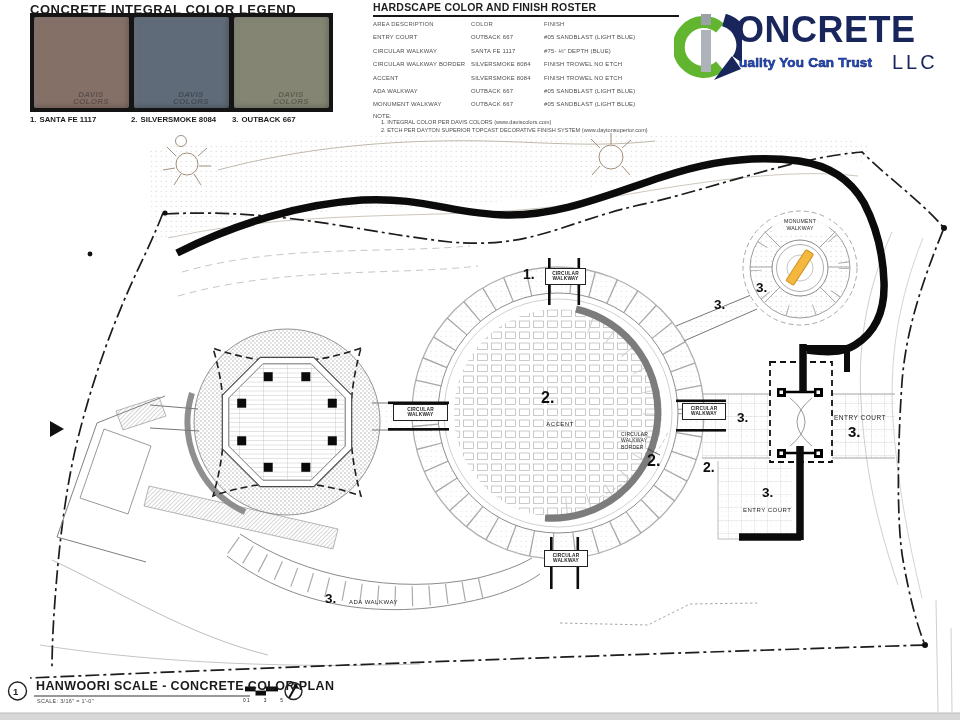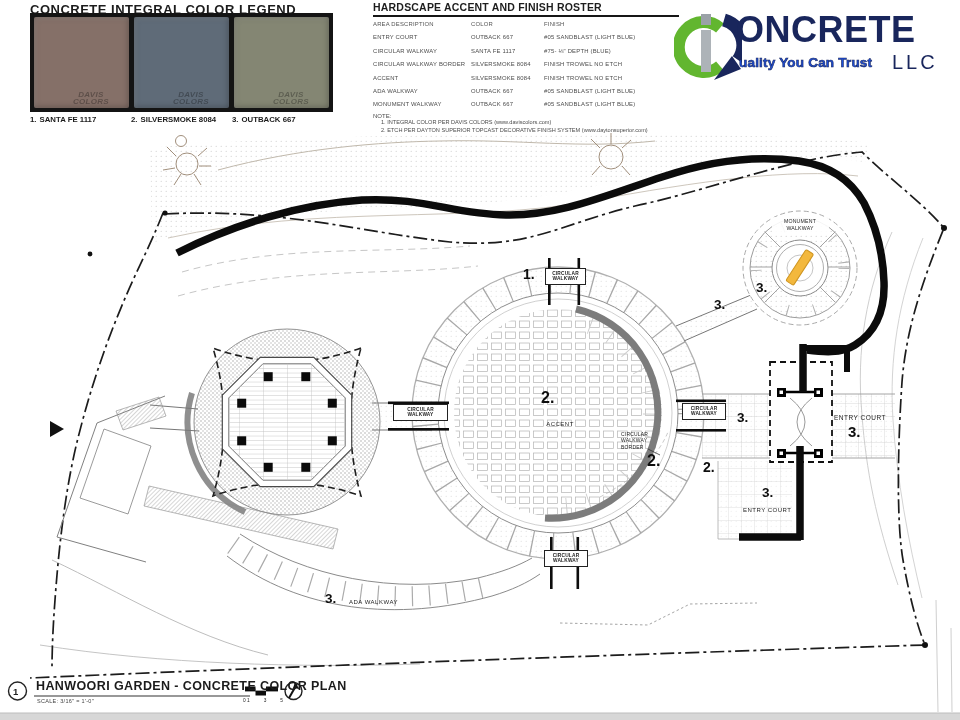--- a/index.html
+++ b/index.html
@@ -261,21 +261,21 @@
       </div>
     </div>
   </div>
   <div class="abs legend-labels">
     <div class="ll"><span class="idx">1.</span><span>SANTA FE 1117</span></div>
     <div class="ll"><span class="idx">2.</span><span>SILVERSMOKE 8084</span></div>
     <div class="ll"><span class="idx">3.</span><span>OUTBACK 667</span></div>
   </div>
 
   <div class="abs roster">
-    <div class="roster-title">HARDSCAPE ACCENT AND FINISH ROSTER</div>
+    <div class="roster-title">HARDSCAPE COLOR AND FINISH ROSTER</div>
     <div class="roster-grid">
       <span class="hd">AREA DESCRIPTION</span>
       <span class="hd">COLOR</span>
       <span class="hd">FINISH</span>
       <span>ENTRY COURT</span>
         <span>OUTBACK 667</span>
         <span>#05 SANDBLAST (LIGHT BLUE)</span>
       <span>CIRCULAR WALKWAY</span>
         <span>SANTA FE 1117</span>
         <span>#75- ⅛" DEPTH (BLUE)</span>
@@ -350,21 +350,21 @@
 
   <div class="tinylab" style="left:834px;top:414px;font-size:6.5px">ENTRY COURT</div>
   <div class="tinylab" style="left:743px;top:507px">ENTRY COURT</div>
   <div class="tinylab" style="left:349px;top:599px">ADA WALKWAY</div>
   <div class="mon-lab">
     <div>MONUMENT</div>
       <div>WALKWAY</div>
   </div>
 
   <div class="abs tb-num">1</div>
-  <div class="abs tb-title">HANWOORI GARDEN -  CONCRETE COLOR PLAN</div>
+  <div class="abs tb-title">HANWOORI SCALE -  CONCRETE COLOR PLAN</div>
   <div class="abs tb-scale">SCALE:  3/16" = 1'-0"</div>
   <div class="abs tb-bar">
     <span>0 1</span>
       <span>3</span>
       <span>5</span>
   </div>
 
 </div>
 
 </body></html>

